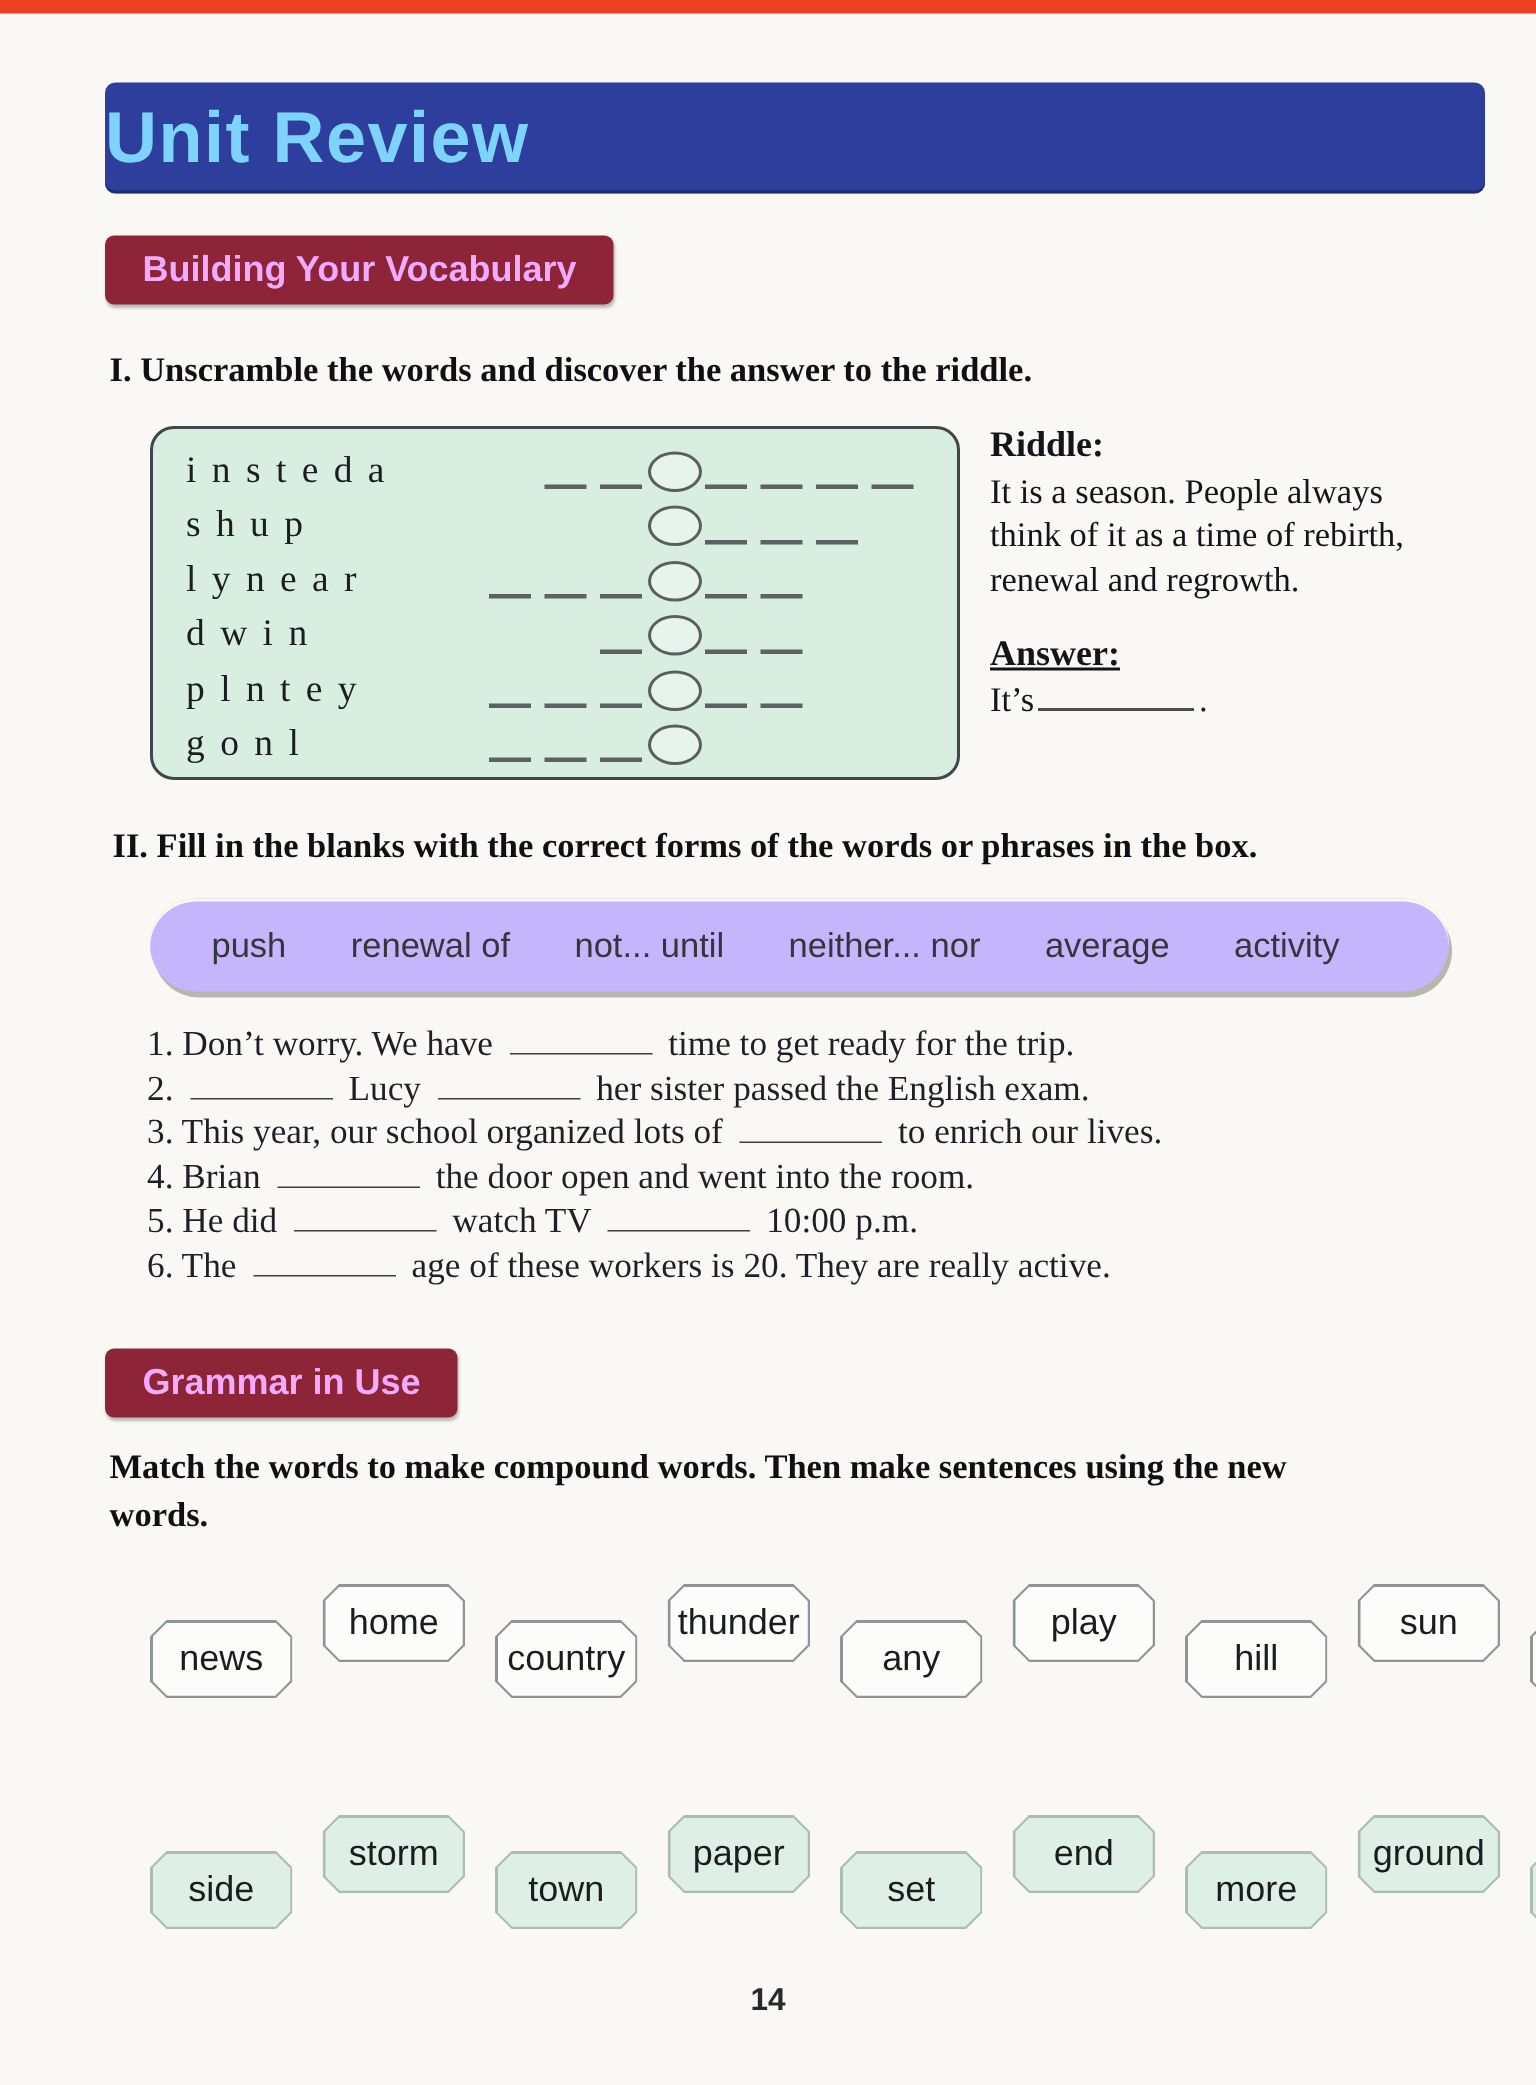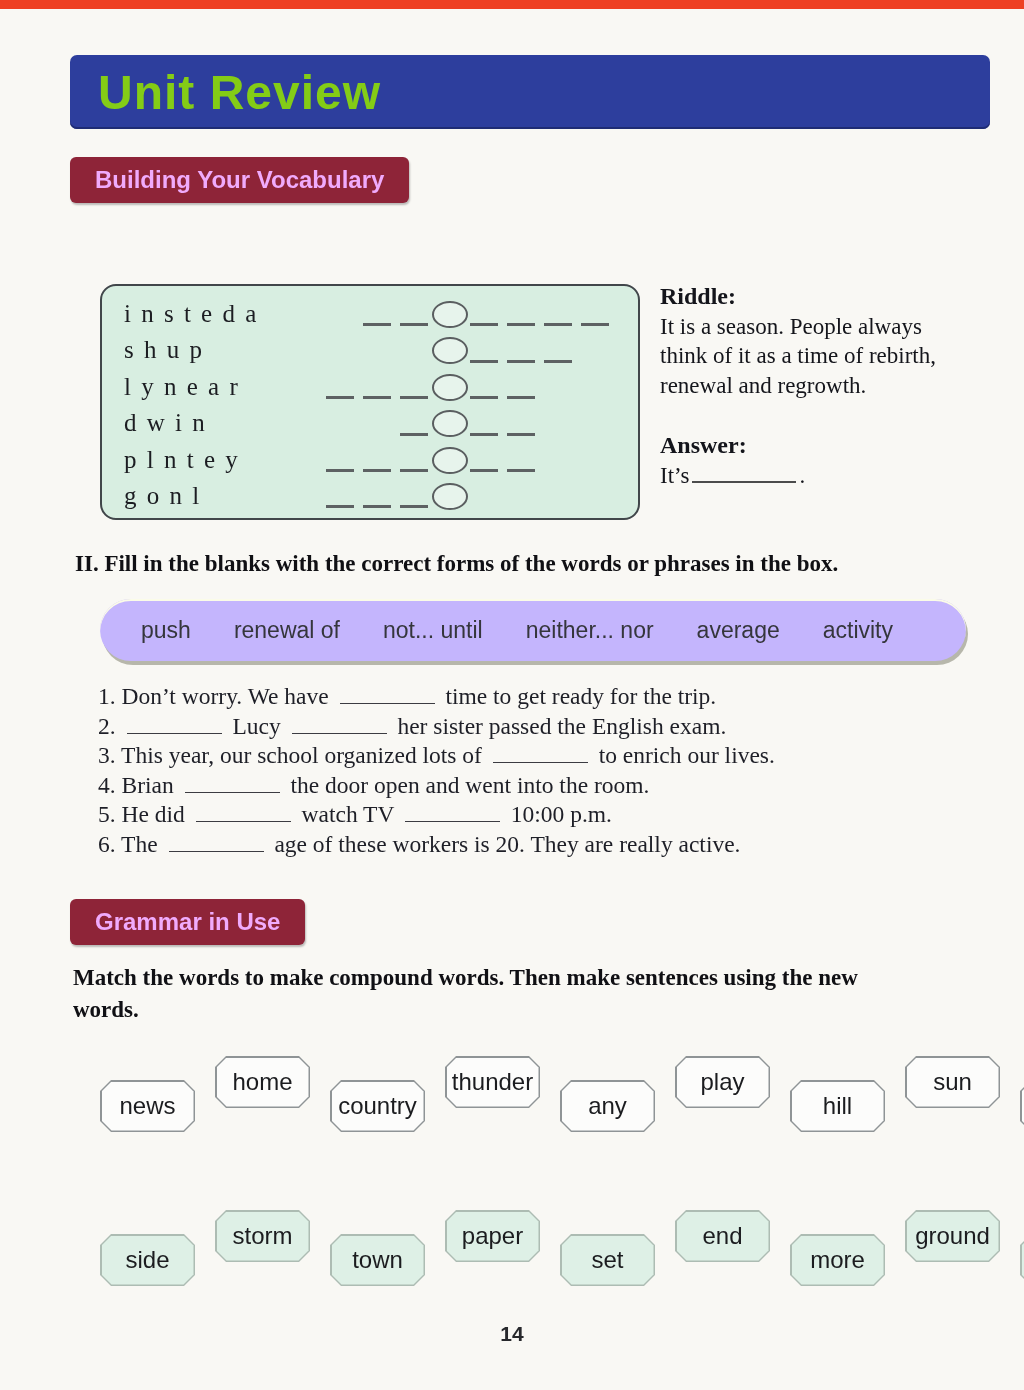--- a/index.html
+++ b/index.html
@@ -5,22 +5,22 @@
   html,body{margin:0;padding:0;background:#ffffff;}
   .page{position:relative;width:1024px;height:1390px;background:#f9f8f4;overflow:hidden;
         font-family:"Liberation Serif",serif;color:#1a1b20;
         border-right:1px solid #e4e2dd;}
   
   .top-bar{position:absolute;left:0;top:0;width:100%;height:9px;background:#ee4023;}
 
   
   .banner{position:absolute;left:70px;top:55px;width:920px;height:74px;background:#2d3e9d;
           border-radius:7px;display:flex;align-items:center;box-shadow:0 -2px 0 #1f2c74 inset;}
-  .banner-title{color:#84cc16;font-family:"Liberation Sans",sans-serif;font-weight:bold;
-          font-size:48px;margin-left:28px;letter-spacing:1px;}
+  .banner-title{color:#7dd3fc;font-family:"Liberation Sans",sans-serif;font-weight:bold;
+          font-size:48px;letter-spacing:1px;}
 
   
   .badge{position:absolute;background:#8e2438;color:#f0abfc;font-family:"Liberation Sans",sans-serif;
          font-weight:bold;font-size:24px;border-radius:6px;height:46px;display:flex;
          align-items:center;padding:0 25px;box-shadow:1px 2px 2px rgba(0,0,0,.25);}
   .badge-vocab{left:70px;top:157px;}
   .badge-grammar{left:70px;top:899px;}
 
   .h-serif{position:absolute;font-weight:bold;font-size:23px;color:#101014;white-space:nowrap;}
   #s1-heading{left:73px;top:234px;}
@@ -34,21 +34,21 @@
   .u-word{position:absolute;left:22px;top:3px;font-size:25px;letter-spacing:2px;color:#1c1d22;}
   .u-pre{position:absolute;left:126px;width:200px;bottom:7px;display:flex;justify-content:flex-end;column-gap:9px;}
   .u-post{position:absolute;left:368px;bottom:7px;display:flex;column-gap:9px;}
   .dash{width:28px;height:0;border-bottom:3px solid #5d6163;}
   .u-circle{position:absolute;left:330px;top:4px;width:32px;height:23px;border:2px solid #5a5e60;
             border-radius:50%;background:rgba(255,255,255,.38);}
 
   
   .riddle{position:absolute;left:660px;top:282px;width:360px;font-size:23px;line-height:29.5px;color:#14151b;}
   .riddle-label,.answer-label{font-weight:bold;font-size:24px;}
-  .answer-label{display:block;margin-top:31px;}
+  .answer-label{display:block;margin-top:21px;text-decoration:underline;}
   .blank-answer{display:inline-block;width:104px;height:0.85em;border-bottom:2px solid #4c4c4c;margin:0 3px;}
 
   
   .pill{position:absolute;left:100px;top:599px;width:866px;height:62px;box-sizing:border-box;
         background:#c4b5fd;border-radius:31px;display:flex;align-items:center;column-gap:43px;
         padding-left:41px;font-family:Liberation Sans, sans-serif;font-size:23px;color:#35363c;
         box-shadow:2px 4px 0 #b7b7ab, inset 0 2px 0 #fbfce8;}
   .pill span{white-space:nowrap;}
 
   
@@ -81,20 +81,21 @@
   <div class="top-bar"></div>
 
   <div class="banner">
     <span class="banner-title">Unit Review</span>
   </div>
 
   <div class="badge badge-vocab">
     <span>Building Your Vocabulary</span>
   </div>
 
+  <div class="h-serif" id="s1-heading">I. Unscramble the words and discover the answer to the riddle.</div>
 
   <div class="u-box" id="u-box">
       <div class="u-row">
         <span class="u-word">i n s t e d a</span>
         <div class="u-pre">
           <span class="dash"></span>
           <span class="dash"></span>
         </div>
         <span class="u-circle"></span>
         <div class="u-post">

